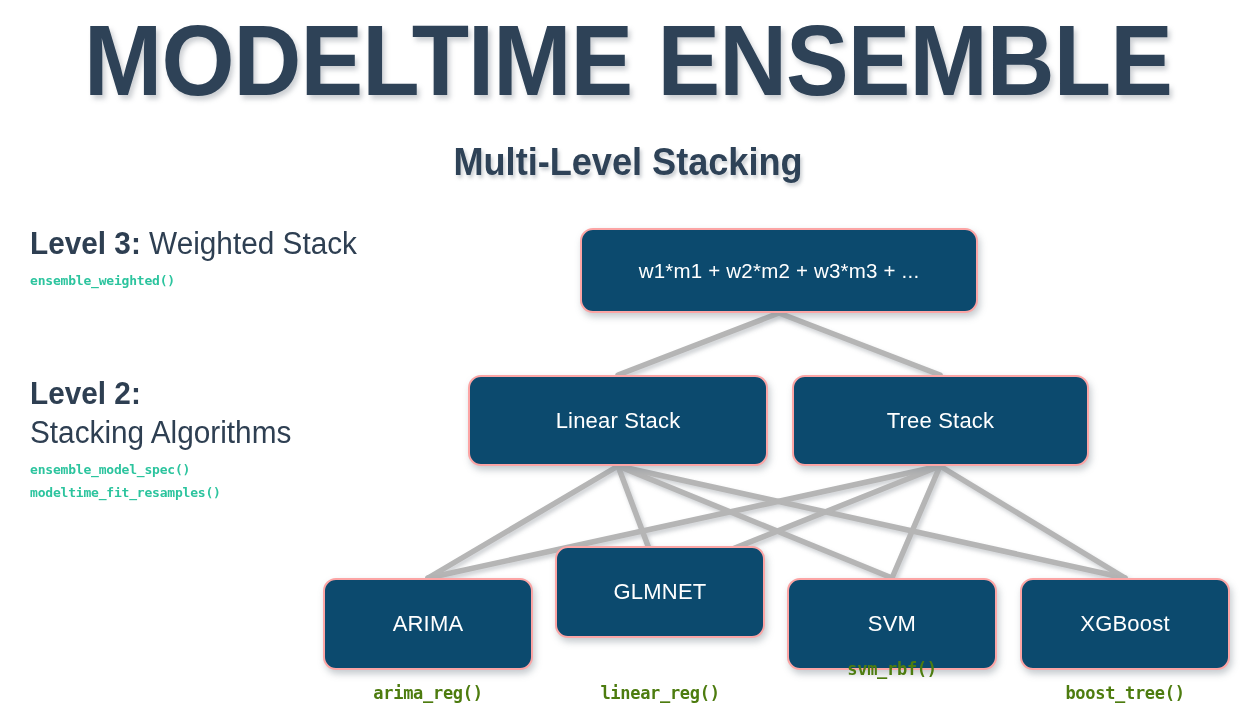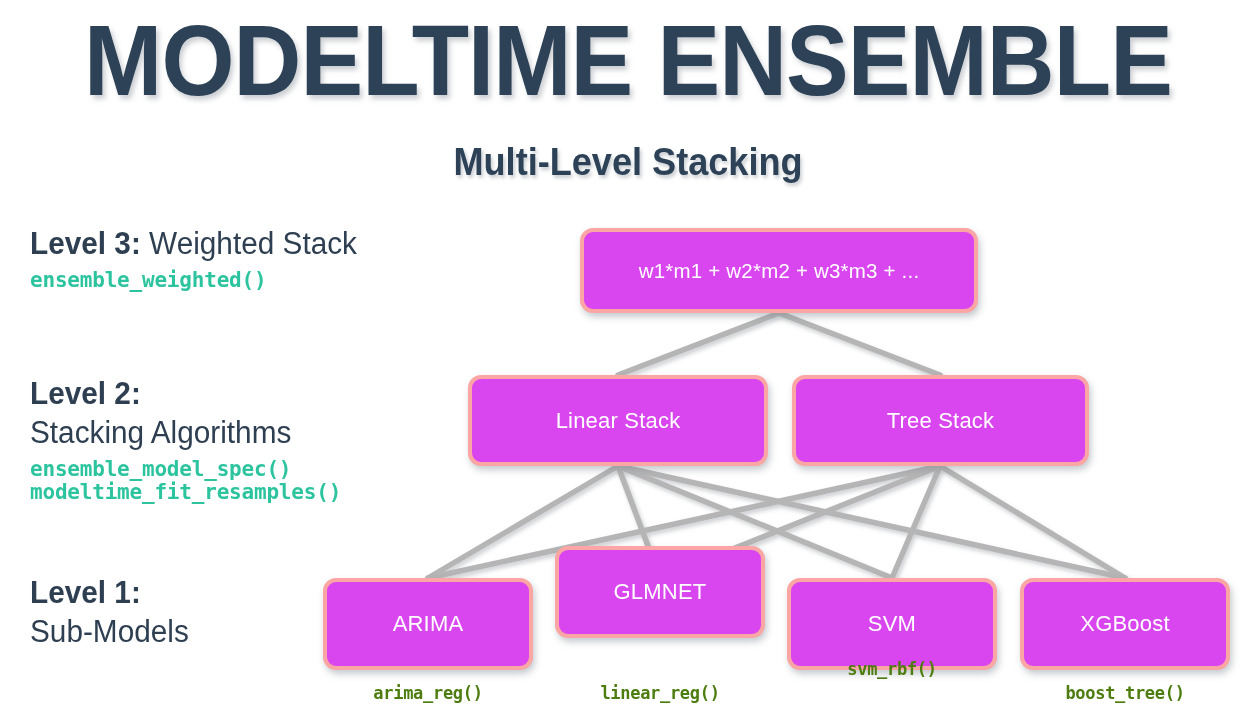--- a/index.html
+++ b/index.html
@@ -87,42 +87,42 @@
     transform: scaleX(0.96);
     transform-origin: 0% 50%;
     white-space: nowrap;
   }
   .fn-list {
     margin-top: 6px;
   }
   .fn-teal {
     font-family: "DejaVu Sans Mono", "Liberation Mono", monospace;
     font-weight: bold;
-    font-size: 21px;
+    font-size: 13px;
     line-height: 23px;
     color: #2cc49e;
     letter-spacing: -0.2px;
     white-space: nowrap;
   }
 
   
   #links {
     position: absolute;
     left: 0; top: 0;
     width: 1256px;
     height: 710px;
     pointer-events: none;
   }
 
   
   .node {
     position: absolute;
     box-sizing: border-box;
-    background: #d946ef;
-    border: 4px solid #fca5a5;
+    background: #0c4a6e;
+    border: 2px solid #fca5a5;
     border-radius: 13px;
     box-shadow: 2px 4px 7px rgba(120,130,140,0.42);
     display: flex;
     align-items: center;
     justify-content: center;
     color: #ffffff;
     font-family: "Liberation Sans Narrow", "Liberation Sans", sans-serif;
     font-size: 22px;
     letter-spacing: 0.2px;
     text-align: center;
@@ -190,26 +190,20 @@
     <div class="level-heading">
       <span class="lvl-strong">Level 2:</span>
     </div>
     <div class="level-subline">Stacking Algorithms</div>
     <div class="fn-list">
       <div class="fn-teal">ensemble_model_spec()</div>
       <div class="fn-teal">modeltime_fit_resamples()</div>
     </div>
   </div>
 
-  <div class="level-block" style="left:30px; top:573px;">
-    <div class="level-heading">
-      <span class="lvl-strong">Level 1:</span>
-    </div>
-    <div class="level-subline">Sub-Models</div>
-  </div>
 
   <div class="node n-top" style="left:580px; top:228px; width:398px; height:85px;">
     <span>w1*m1 + w2*m2 + w3*m3 + ...</span>
   </div>
 
   <div class="node" style="left:468px; top:375px; width:300px; height:91px;">
     <span>Linear Stack</span>
   </div>
   <div class="node" style="left:792px; top:375px; width:297px; height:91px;">
     <span>Tree Stack</span>

